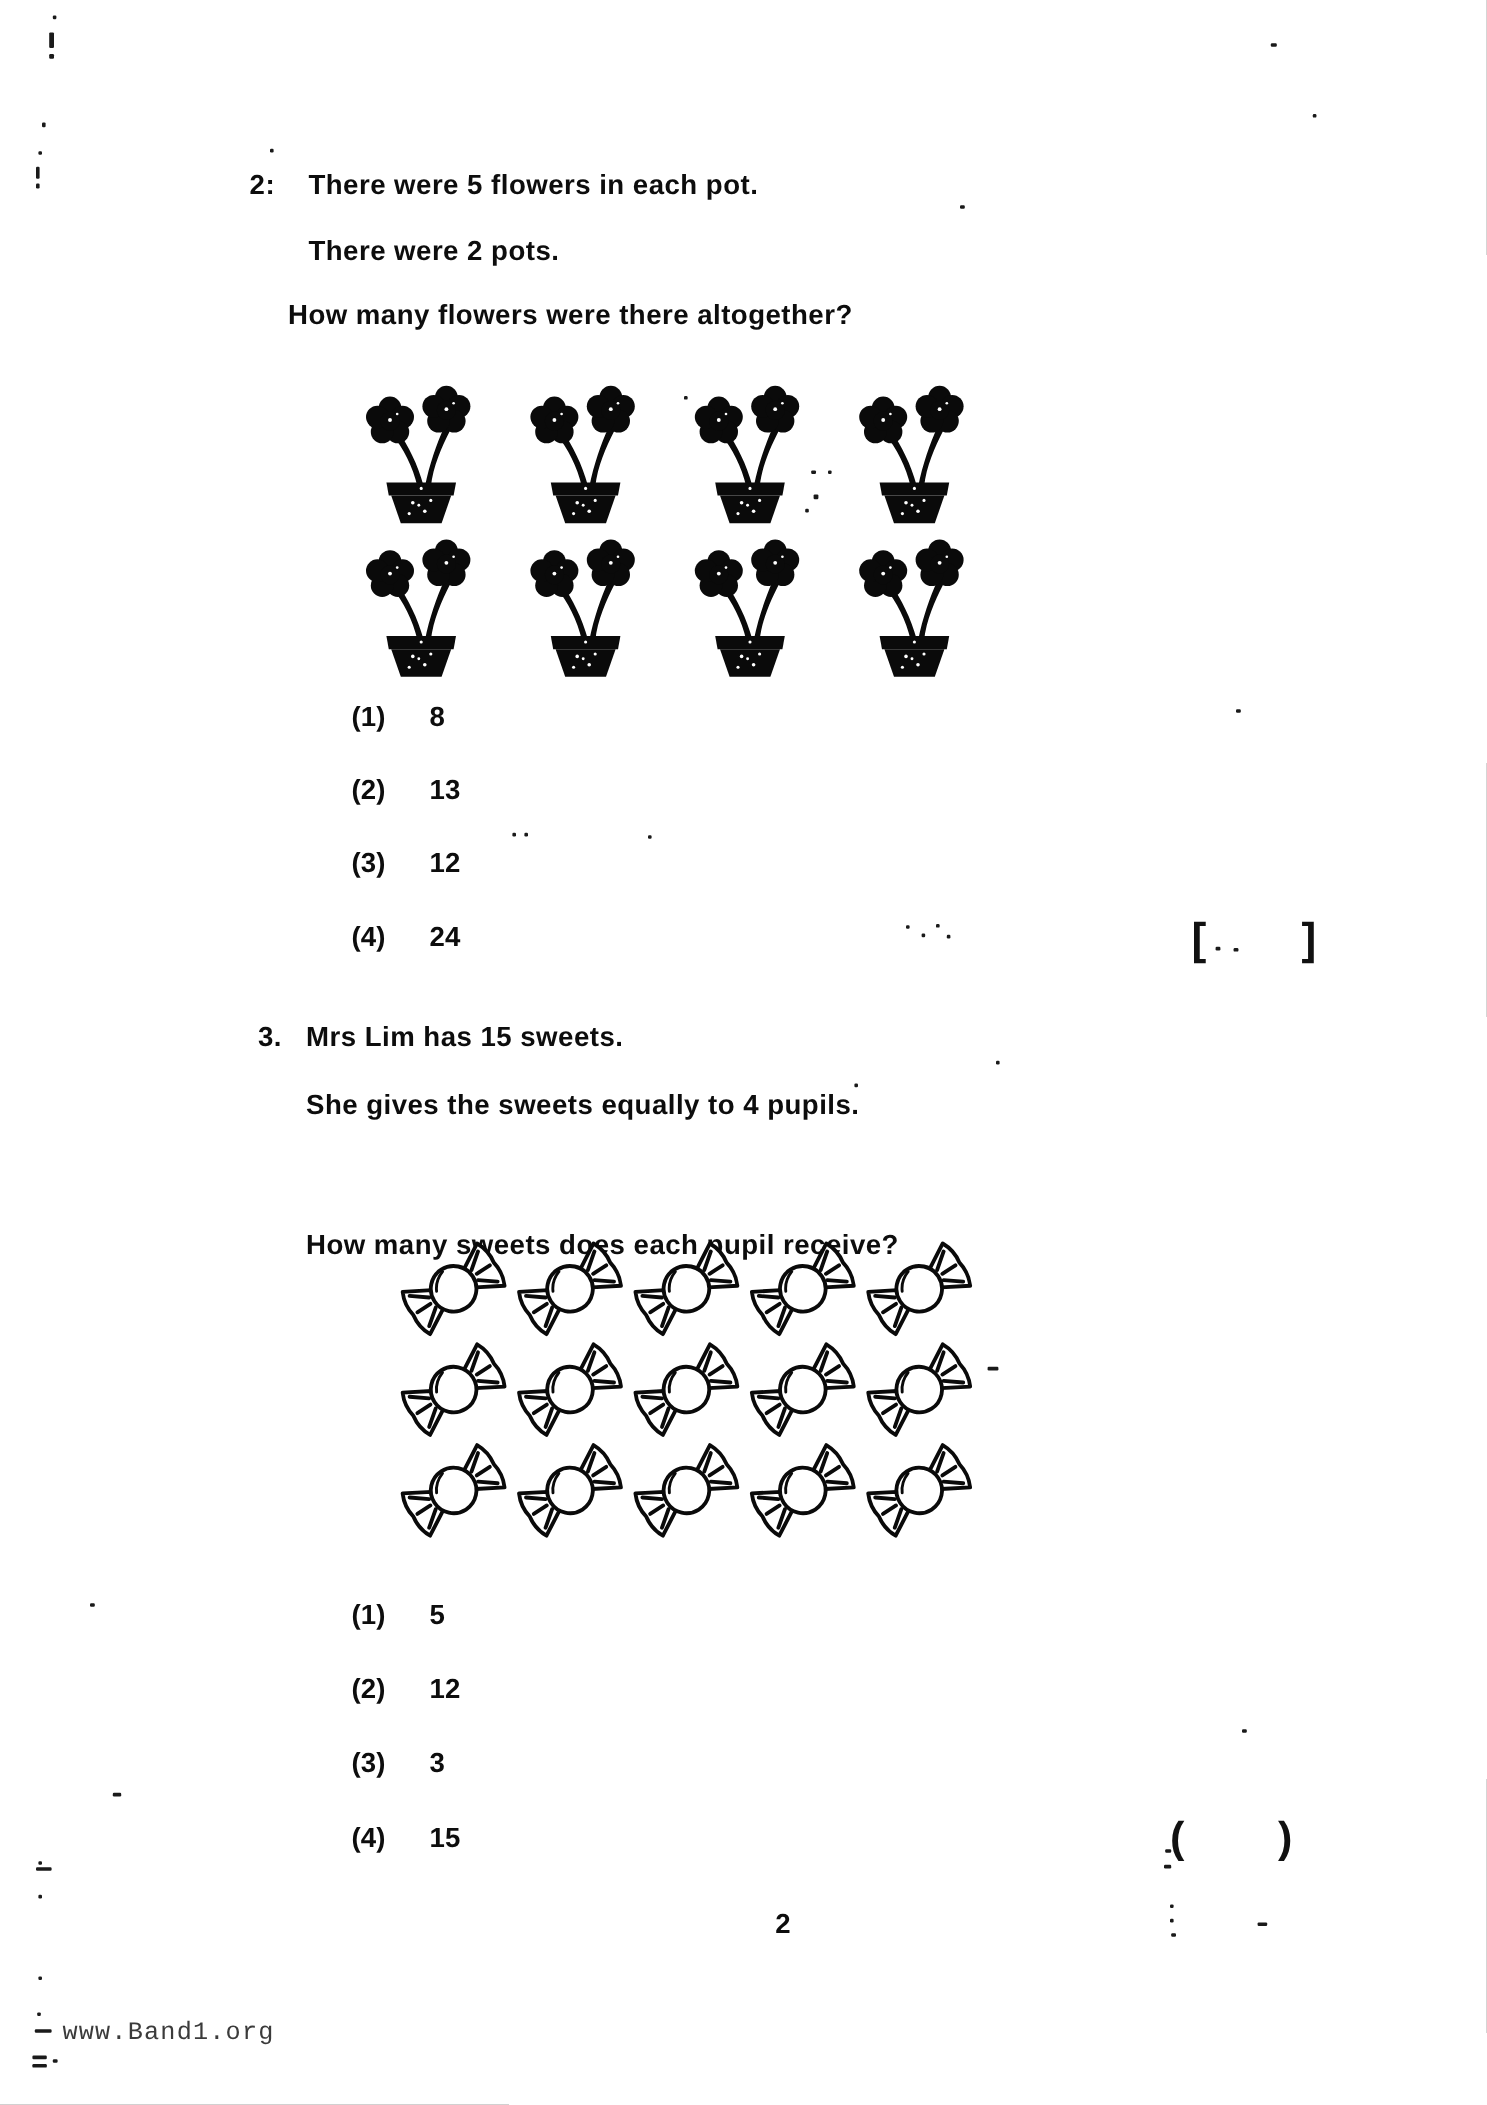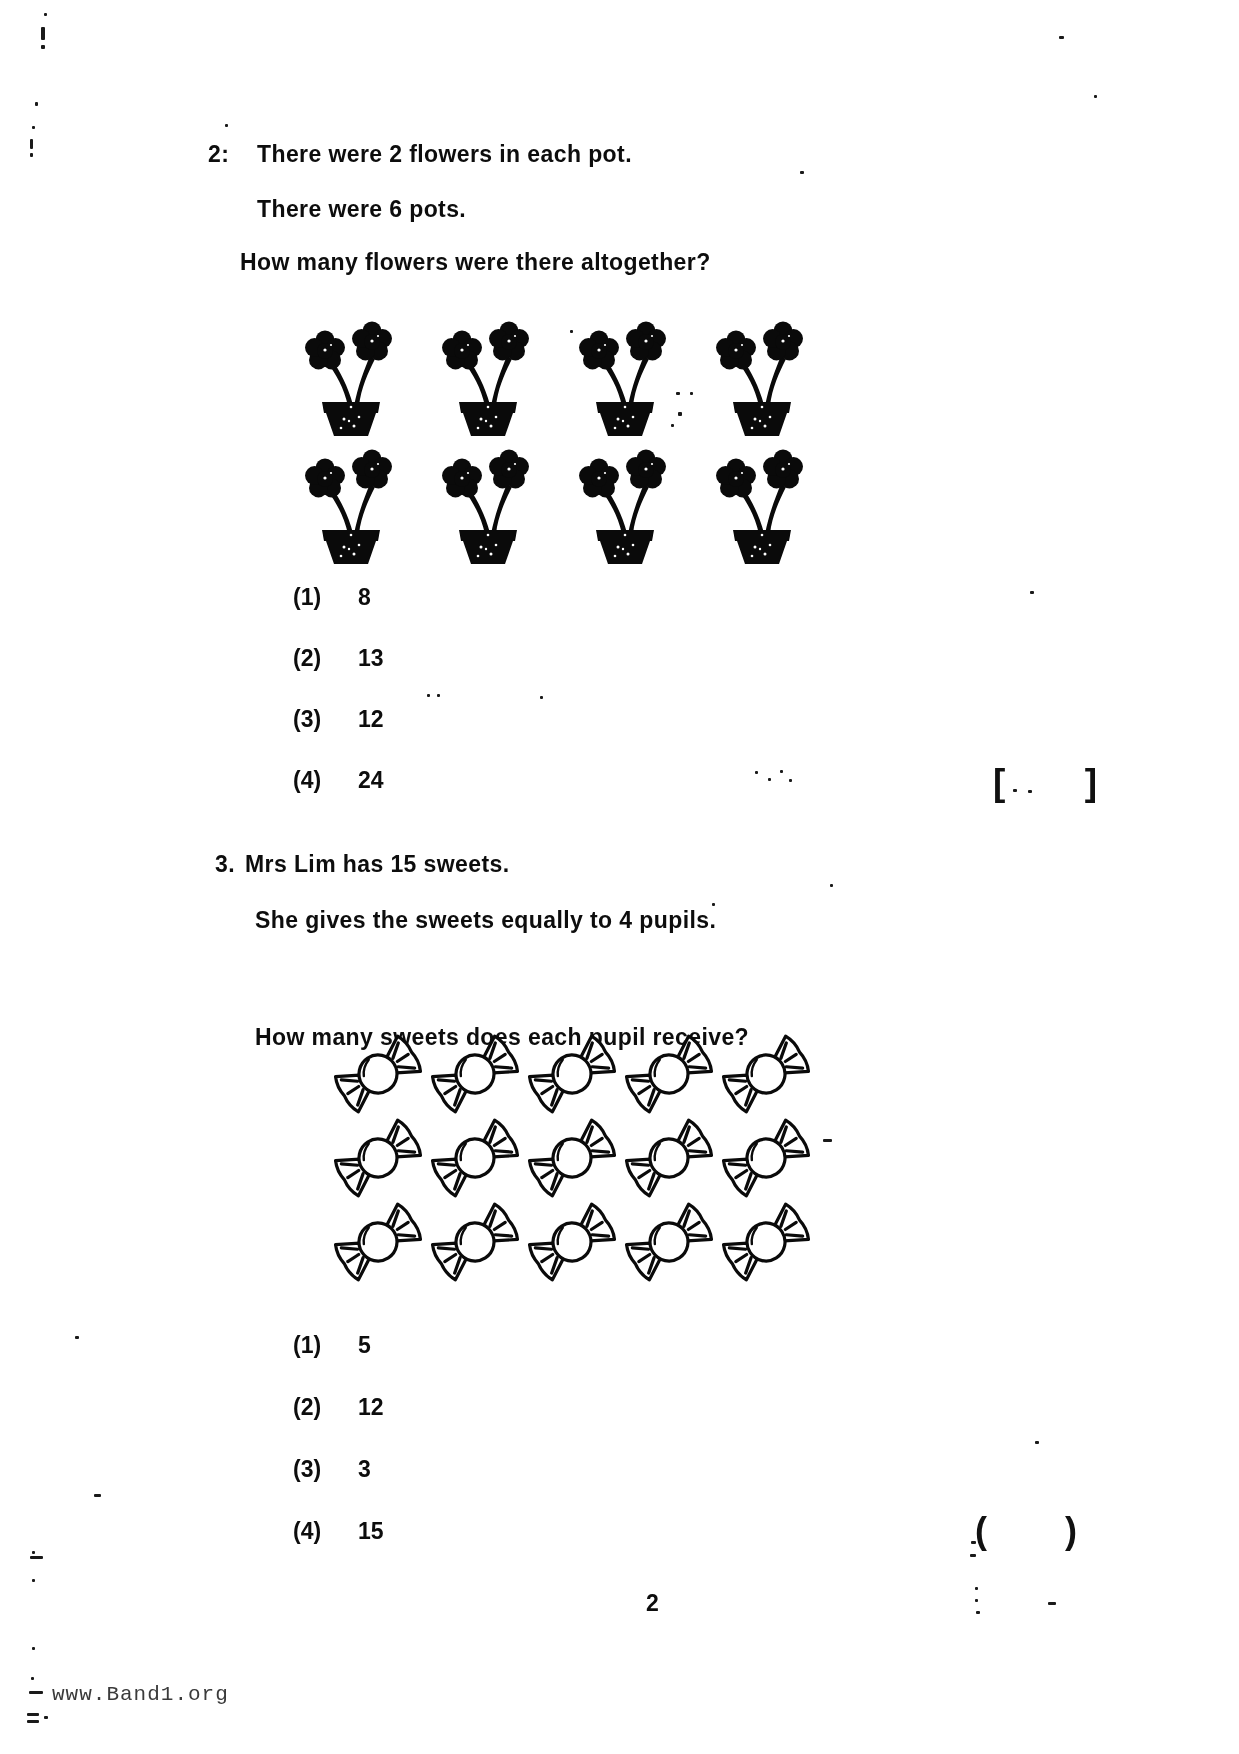--- a/index.html
+++ b/index.html
@@ -46,22 +46,22 @@
   }
   .speck{position:absolute;background:#1a1a1a;border-radius:1px;}
 </style>
 </head>
 <body>
 
 <div class="page">
 
   <section>
     <div class="qnum" style="left:208px;top:141px">2:</div>
-    <div class="qline" style="left:257px;top:141px">There were 2 flowers in each pot.</div>
-    <div class="qline" style="left:257px;top:196px">There were 6 pots.</div>
+    <div class="qline" style="left:257px;top:141px">There were 5 flowers in each pot.</div>
+    <div class="qline" style="left:257px;top:196px">There were 2 pots.</div>
     <div class="qline" style="left:240px;top:249px">How many flowers were there altogether?</div>
 
     <div class="illus pots-grid">
   <svg class="pot-svg" viewBox="0 0 104 120">
     <g fill="#0a0a0a" stroke="none">
       <path d="M50,88 C46,70 38,56 29,44 L34,41 C42,54 50,68 55,87 Z"></path>
       <path d="M56,88 C60,68 66,52 72,38 L77,41 C70,55 63,70 61,88 Z"></path>
       <circle cx="27" cy="22" r="9.5"></circle>
             <circle cx="37.5" cy="29.6" r="9.5"></circle>
       <circle cx="33.5" cy="41.9" r="9.5"></circle>
@@ -343,21 +343,21 @@
     </div>
 
     <div class="bracket-group bracket-q2">
       <span>[</span>
       <span>]</span>
     </div>
   </section>
 
   <section>
     <div class="qnum" style="left:215px;top:851px">3.</div>
-    <div class="qline" style="left:245px;top:851px">Mrs Lim has 15 sweets.</div>
+    <div class="qline" style="left:255px;top:851px">Mrs Lim has 15 sweets.</div>
     <div class="qline" style="left:255px;top:907px">She gives the sweets equally to 4 pupils.</div>
     <div class="qline" style="left:255px;top:1024px">How many sweets does each pupil receive?</div>
 
     <div class="illus sweets-grid">
   <svg class="candy-svg" viewBox="0 0 92 82">
     <g transform="rotate(-33 46 41)" stroke="#0a0a0a" fill="none" stroke-width="3.2" stroke-linejoin="round" stroke-linecap="round">
       <path d="M30,32 L9,20 Q4,30 6,41 Q4,52 9,62 L30,50 Z" fill="#ffffff"></path>
       <line x1="25" y1="36" x2="12" y2="26"></line>
       <line x1="23" y1="41" x2="10" y2="41"></line>
       <line x1="25" y1="46" x2="12" y2="56"></line>

